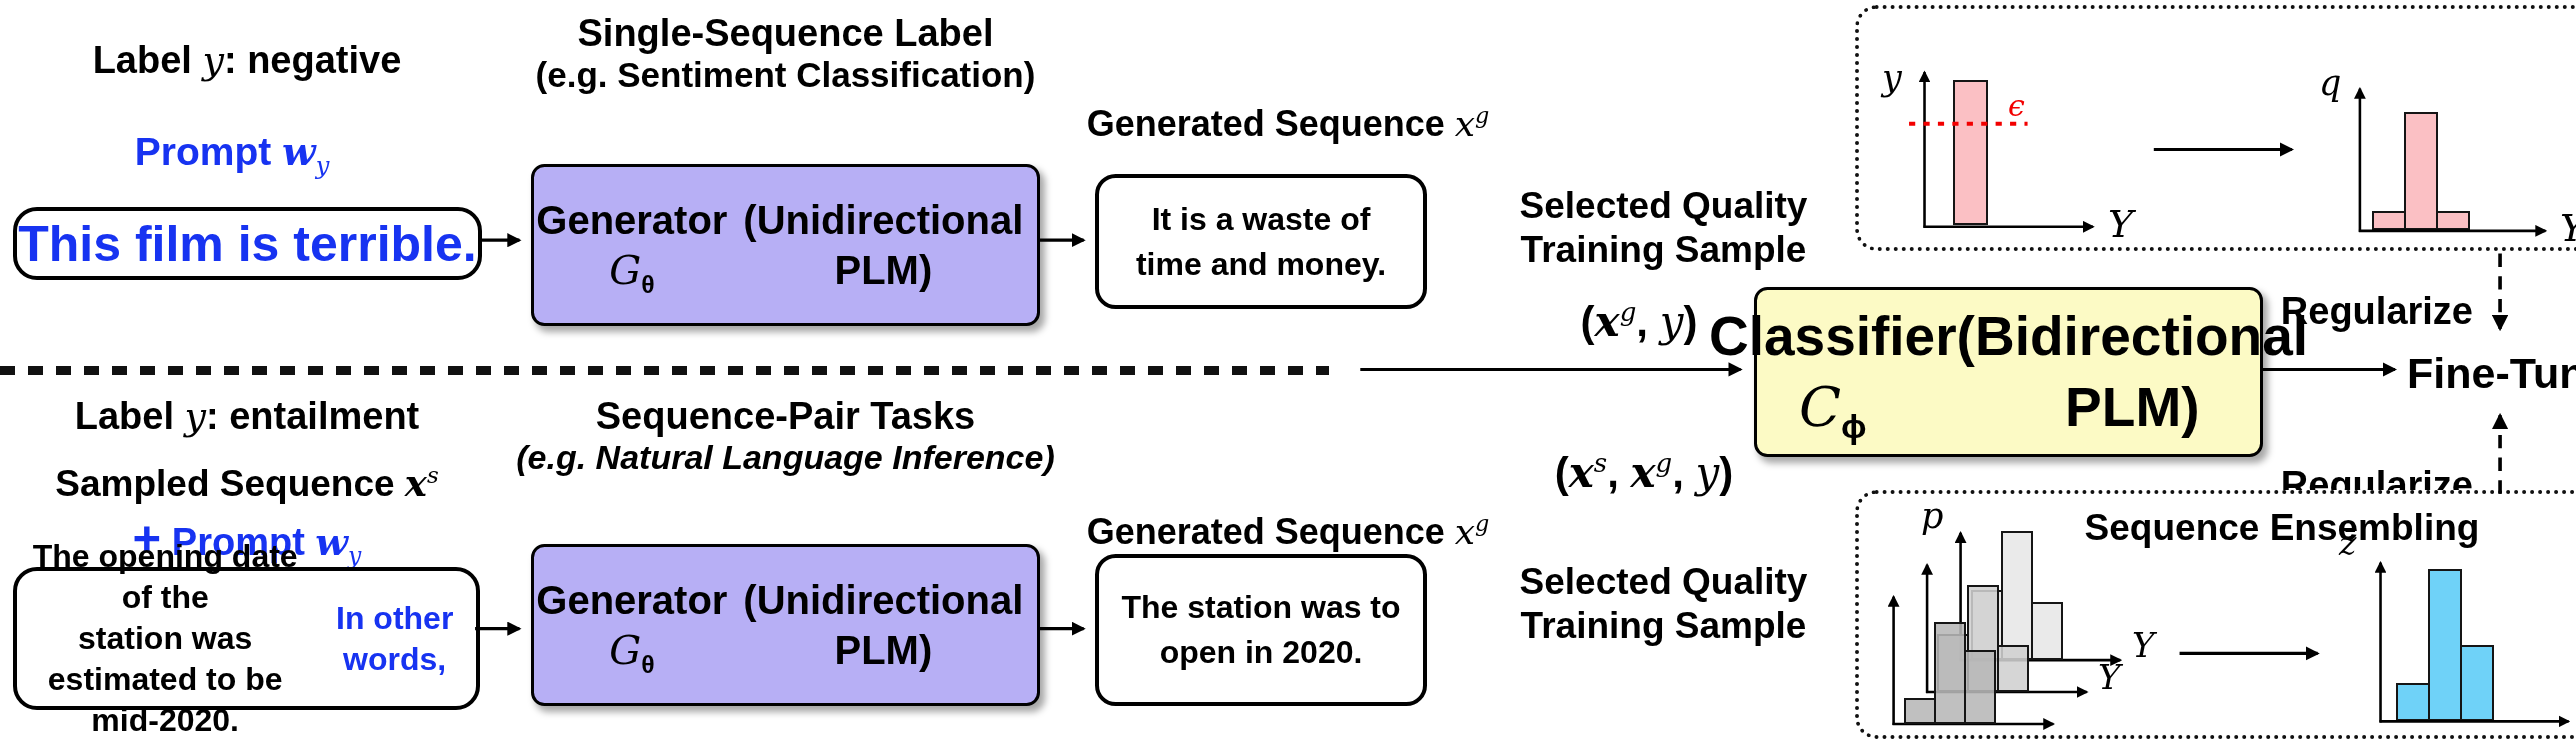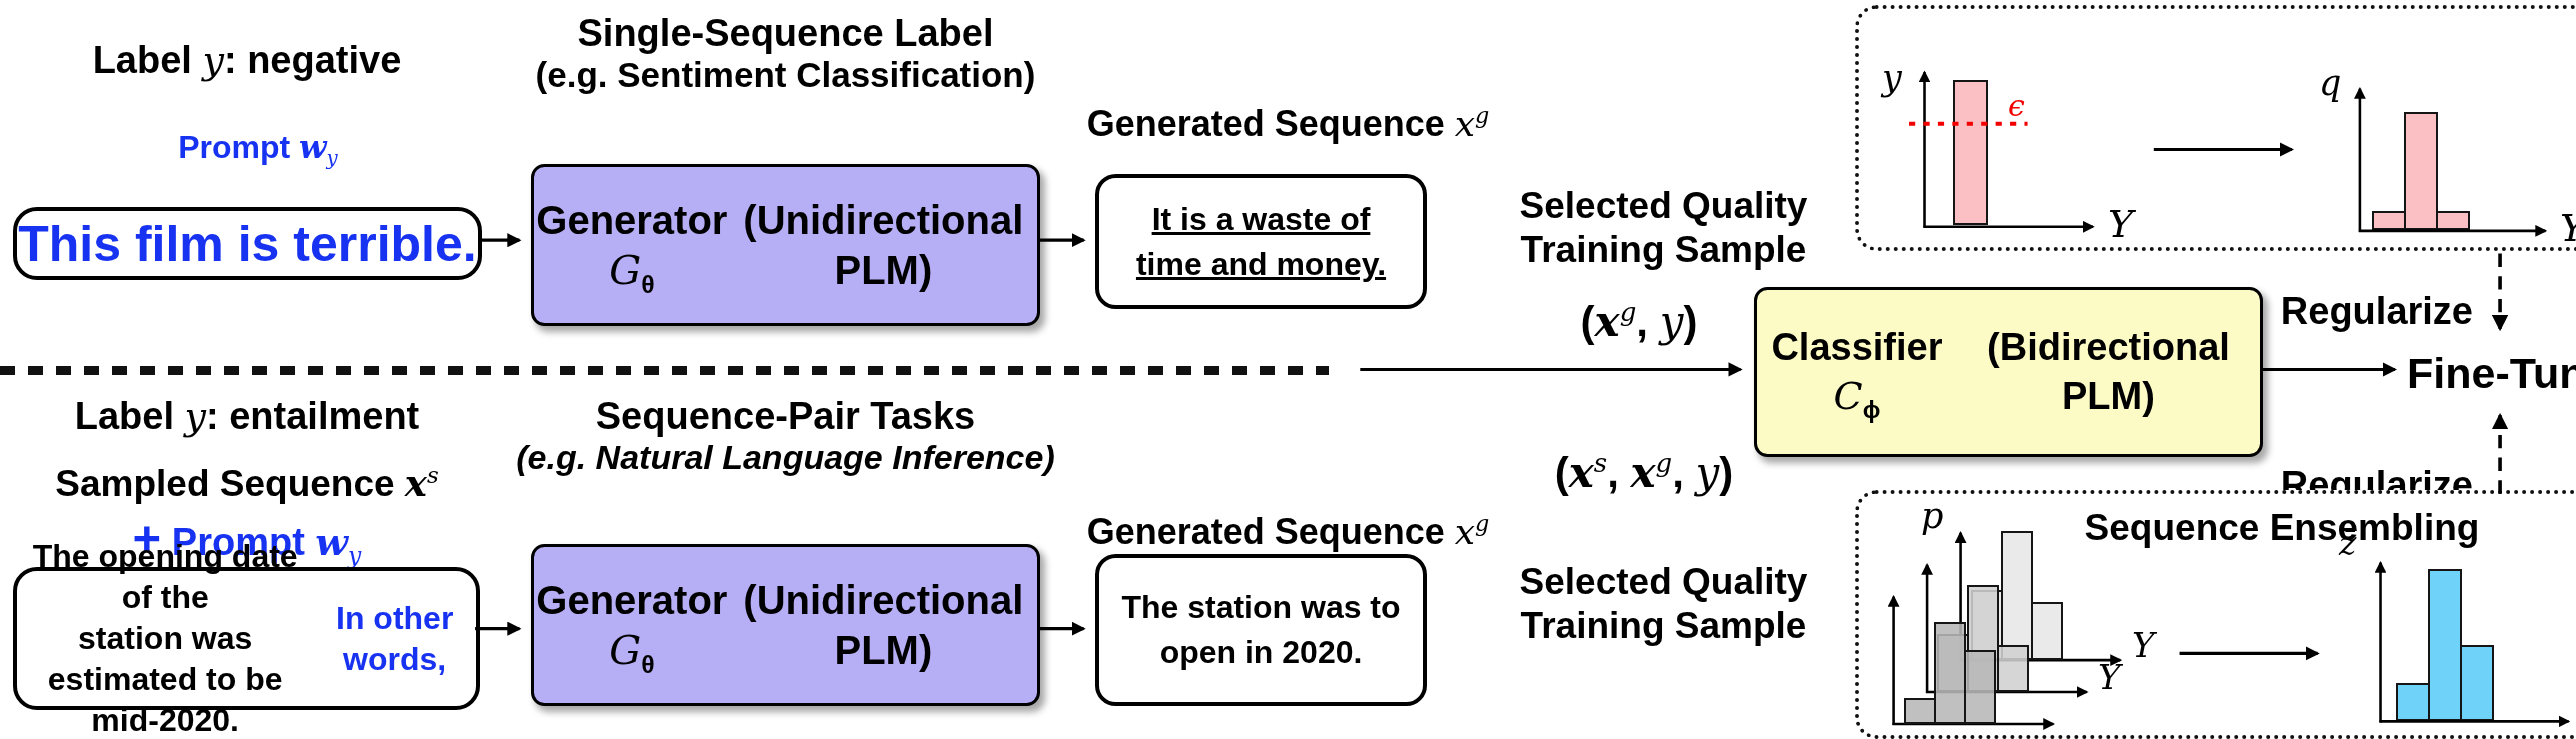--- a/index.html
+++ b/index.html
@@ -36,37 +36,37 @@
   .axlabel{position:absolute;font-family:"DejaVu Serif",serif;font-style:italic;font-weight:500;}
   svg.overlay{position:absolute;left:0;top:0;pointer-events:none;}
 </style>
 </head>
 <body>
 
 <div class="canvas">
 
   <div class="txt" style="left:41px;top:39px;width:412px;font-size:38px;">Label <i class="m">y</i>: negative</div>
 
-  <div class="txt blue" style="left:52px;top:130px;width:412px;font-size:32px;">Prompt <b class="m">w</b><sub><i class="m">y</i></sub></div>
+  <div class="txt blue" style="left:26px;top:130px;width:412px;font-size:39px;">Prompt <b class="m">w</b><sub><i class="m">y</i></sub></div>
 
   <div class="roundbox blue" style="left:13px;top:207px;width:461px;height:65px;font-size:50px;">This film is terrible.</div>
 
   <div class="txt" style="left:492px;top:12.4px;width:587px;font-size:38px;">
     <div>Single-Sequence Label</div>
     <div style="font-size:35px;">(e.g. Sentiment Classification)</div>
   </div>
 
   <div class="fillbox" style="left:531px;top:164px;width:503px;height:156px;background:#b7aff5;font-size:40px;line-height:1.26;">
     <div>Generator <i class="m">G</i><sub>θ</sub></div>
     <div>(Unidirectional PLM)</div>
   </div>
 
   <div class="txt" style="left:1082px;top:104px;width:412px;font-size:36px;">Generated Sequence <i class="m">x</i><sup><i class="m">g</i></sup></div>
 
-  <div class="roundbox" style="left:1095px;top:174px;width:324px;height:127px;font-size:32px;line-height:1.4;border-radius:20.6px;text-decoration:underline;">It is a waste of<br>time and money.</div>
+  <div class="roundbox" style="left:1095px;top:174px;width:324px;height:127px;font-size:32px;line-height:1.4;border-radius:20.6px;">It is a waste of<br>time and money.</div>
 
   <div class="txt" style="left:1504px;top:184px;width:319px;font-size:37px;line-height:1.18;">
     <div>Selected Quality</div>
     <div>Training Sample</div>
   </div>
 
   <div class="txt" style="left:1510px;top:298px;width:258px;font-size:42px;">(<b class="m">x</b><sup><i class="m">g</i></sup>, <i class="m">y</i>)</div>
 
   <div class="divider" style="left:0;top:366px;width:1329px;"></div>
 
@@ -92,21 +92,21 @@
 
   <div class="roundbox" style="left:1095px;top:554px;width:324px;height:144px;font-size:32px;line-height:1.4;border-radius:20.6px;">The station was to<br>open in 2020.</div>
 
   <div class="txt" style="left:1510px;top:449px;width:268px;font-size:42px;">(<b class="m">x</b><sup><i class="m">s</i></sup>, <b class="m">x</b><sup><i class="m">g</i></sup>, <i class="m">y</i>)</div>
 
   <div class="txt" style="left:1504px;top:560px;width:319px;font-size:37px;line-height:1.18;">
     <div>Selected Quality</div>
     <div>Training Sample</div>
   </div>
 
-  <div class="fillbox" style="left:1754px;top:287px;width:503px;height:164px;background:#fcfac5;font-size:38px;line-height:1.3;">
+  <div class="fillbox" style="left:1754px;top:287px;width:503px;height:164px;background:#fcfac5;font-size:55px;line-height:1.3;">
     <div>Classifier <i class="m">C</i><sub>ϕ</sub></div>
     <div>(Bidirectional PLM)</div>
   </div>
 
   <div class="txt" style="left:2405px;top:349px;width:247px;font-size:43px;">Fine-Tuning</div>
 
   <div class="txt" style="left:2210px;top:290px;width:263px;font-size:38px;text-align:right;">Regularize</div>
 
   <div class="txt" style="left:2210px;top:464px;width:263px;font-size:38px;text-align:right;">Regularize</div>
 

